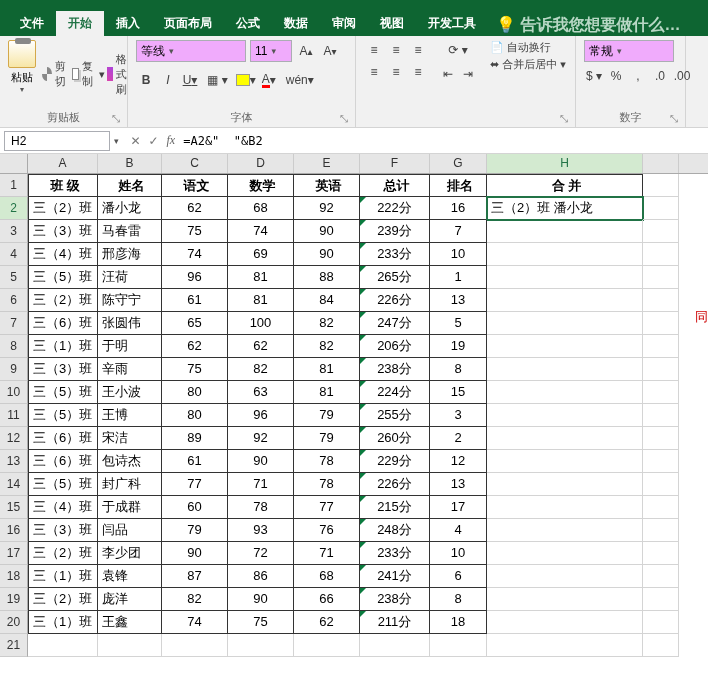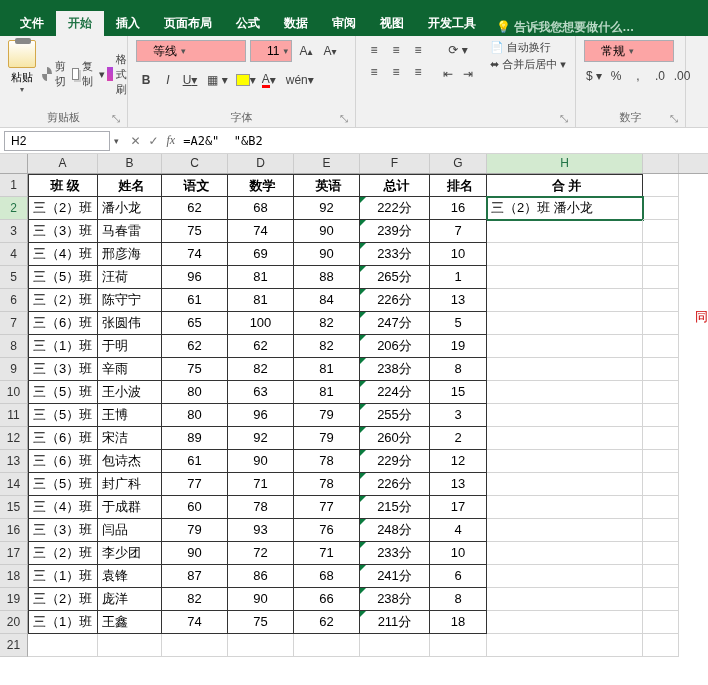--- a/index.html
+++ b/index.html
@@ -5,40 +5,40 @@
 * { box-sizing: border-box; margin: 0; padding: 0; }
 body { font-family: "Microsoft YaHei", "SimSun", sans-serif; font-size: 12px; background: #fff; overflow: hidden; width: 708px; height: 685px; }
 
 
 .titlebar { background: #0e6532; height: 8px; }
 
 
 .tabs { background: #0e6532; display: flex; align-items: flex-end; height: 28px; padding-left: 8px; color: #fff; font-weight: bold; }
 .tab { padding: 4px 12px; cursor: pointer; font-size: 12px; }
 .tab.active { background: #f1f1f1; color: #217346; }
-.tell-me { color: #b8d8c5; margin-left: 8px; font-size: 12px; }
+.tell-me { color: #b8d8c5; margin-left: 8px; font-size: 16px; }
 
 
 .ribbon { background: #f1f1f1; border-bottom: 1px solid #d4d4d4; height: 92px; display: flex; }
 .rgroup { border-right: 1px solid #d4d4d4; padding: 4px 8px 2px; display: flex; flex-direction: column; justify-content: space-between; position: relative; }
 .rgroup-label { text-align: center; color: #666; font-size: 11px; margin-top: 2px; }
 .rgroup-body { display: flex; gap: 6px; flex: 1; }
 
 .paste-btn { display: flex; flex-direction: column; align-items: center; width: 36px; }
 .paste-icon { width: 28px; height: 28px; background: linear-gradient(#fff,#f7e6a6); border: 1px solid #d4a84a; border-radius: 2px; position: relative; }
 .paste-icon::before { content:""; position:absolute; top:-3px; left:6px; width:16px; height:6px; background:#888; border-radius:2px; }
 .clip-side { display: flex; gap: 2px; font-size: 11px; }
 .clip-item { display: flex; align-items: center; gap: 3px; color: #444; }
 .small-icon { width: 14px; height: 14px; display: inline-block; }
 .scissors { background: conic-gradient(#888 0 25%, transparent 0 50%, #888 0 75%, transparent 0); border-radius: 50%; }
 .copy-i { border: 1px solid #888; background: #fff; box-shadow: 2px 2px 0 #ccc; width:10px; height:12px; }
 .brush-i { background: linear-gradient(45deg,#d4a,#a4d); width:12px; height:14px; }
 
 .font-top { display: flex; align-items: center; gap: 4px; }
-.combo { border: 1px solid #abadb3; background: #fca5a5; height: 22px; display: flex; align-items: center; padding: 0 16px; font-size: 12px; }
+.combo { border: 1px solid #abadb3; background: #f0abfc; height: 22px; display: flex; align-items: center; padding: 0 4px; font-size: 12px; }
 .combo .arrow { margin-left: 4px; font-size: 9px; color: #555; }
 .font-btns { display: flex; gap: 2px; margin-top: 4px; }
 .rbtn { min-width: 20px; height: 20px; display: flex; align-items: center; justify-content: center; color: #444; border: 1px solid transparent; }
 .color-underl { border-bottom: 3px solid red; line-height: 12px; }
 .fill-swatch { width: 14px; height: 12px; background: #ffff00; border: 1px solid #999; }
 
 .align-grid { display: grid; grid-template-columns: repeat(3,20px); grid-auto-rows: 20px; gap: 2px; }
 .align-side { margin-left: 6px; }
 .align-item { display:flex; align-items:center; gap:3px; font-size:11px; color:#444; margin-bottom:2px; }
 

